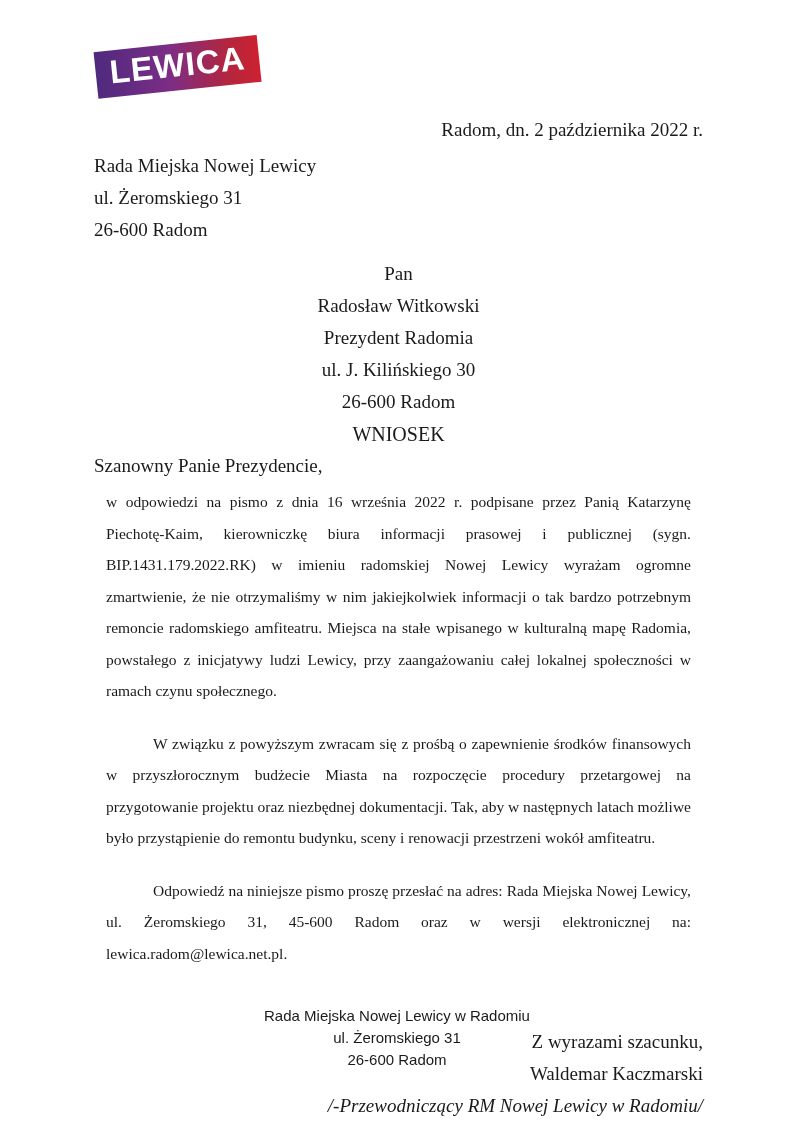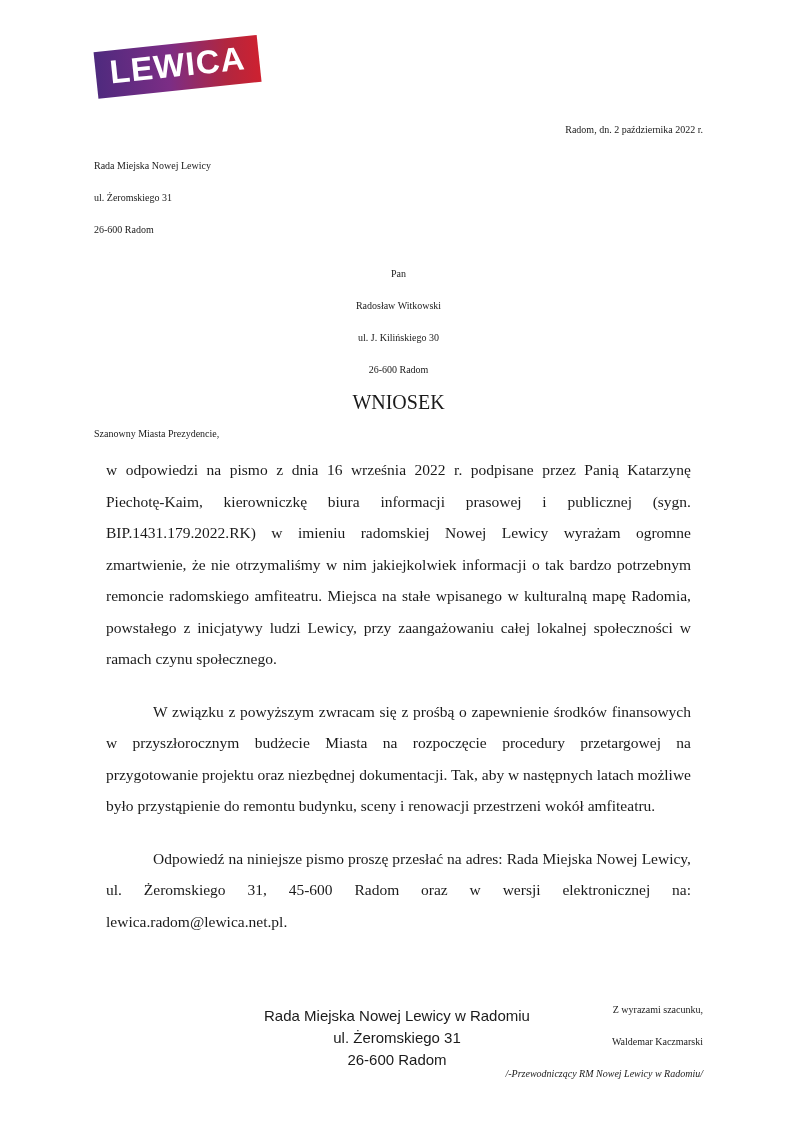--- a/index.html
+++ b/index.html
@@ -38,21 +38,21 @@
     font-family: "Liberation Sans", "DejaVu Sans", sans-serif;
     font-weight: 900;
     font-size: 33px;
     line-height: 38px;
     letter-spacing: 1px;
     color: #ffffff;
   }
 
   
   .line {
-    font-size: 10px;
+    font-size: 19px;
     line-height: 32px;
   }
   .date-line {
     text-align: right;
     margin-top: 4px;
   }
   .sender-block { margin-top: 4px; }
   .recipient-block {
     margin-top: 12px;
     text-align: center;
@@ -109,27 +109,28 @@
 
   <div class="sender-block">
     <div class="line">Rada Miejska Nowej Lewicy</div>
     <div class="line">ul. Żeromskiego 31</div>
     <div class="line">26-600 Radom</div>
   </div>
 
   <div class="recipient-block">
     <div class="line">Pan</div>
     <div class="line">Radosław Witkowski</div>
+    <div class="line">Prezydent Radomia</div>
     <div class="line">ul. J. Kilińskiego 30</div>
     <div class="line">26-600 Radom</div>
   </div>
 
   <div class="subject-heading">WNIOSEK</div>
 
-  <div class="line salutation">Szanowny Miasta Prezydencie,</div>
+  <div class="line salutation">Szanowny Panie Prezydencie,</div>
 
   <p class="body-par">w odpowiedzi na pismo z dnia 16 września 2022 r. podpisane przez Panią Katarzynę Piechotę-Kaim, kierowniczkę biura informacji prasowej i publicznej (sygn. BIP.1431.179.2022.RK) w imieniu radomskiej Nowej Lewicy wyrażam ogromne zmartwienie, że nie otrzymaliśmy w nim jakiejkolwiek informacji o tak bardzo potrzebnym remoncie radomskiego amfiteatru. Miejsca na stałe wpisanego w kulturalną mapę Radomia, powstałego z inicjatywy ludzi Lewicy, przy zaangażowaniu całej lokalnej społeczności w ramach czynu społecznego.</p>
   <p class="body-par first-indent">W związku z powyższym zwracam się z prośbą o zapewnienie środków finansowych w przyszłorocznym budżecie Miasta na rozpoczęcie procedury przetargowej na przygotowanie projektu oraz niezbędnej dokumentacji. Tak, aby w następnych latach możliwe było przystąpienie do remontu budynku, sceny i renowacji przestrzeni wokół amfiteatru.</p>
   <p class="body-par first-indent">Odpowiedź na niniejsze pismo proszę przesłać na adres: Rada Miejska Nowej Lewicy, ul. Żeromskiego 31, 45-600 Radom oraz w wersji elektronicznej na: lewica.radom@lewica.net.pl.</p>
 
   <div class="closing-block">
     <div class="line">Z wyrazami szacunku,</div>
     <div class="line">Waldemar Kaczmarski</div>
     <div class="line closing-role">/-Przewodniczący RM Nowej Lewicy w Radomiu/</div>
   </div>

